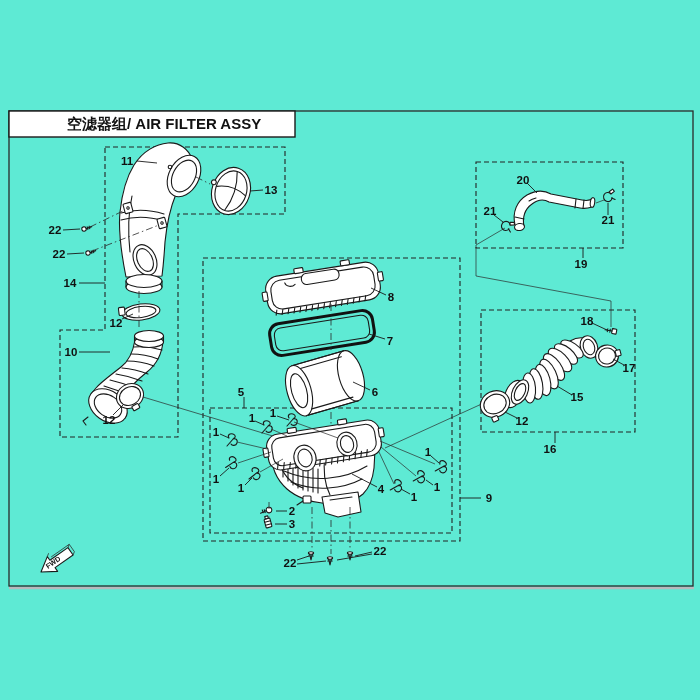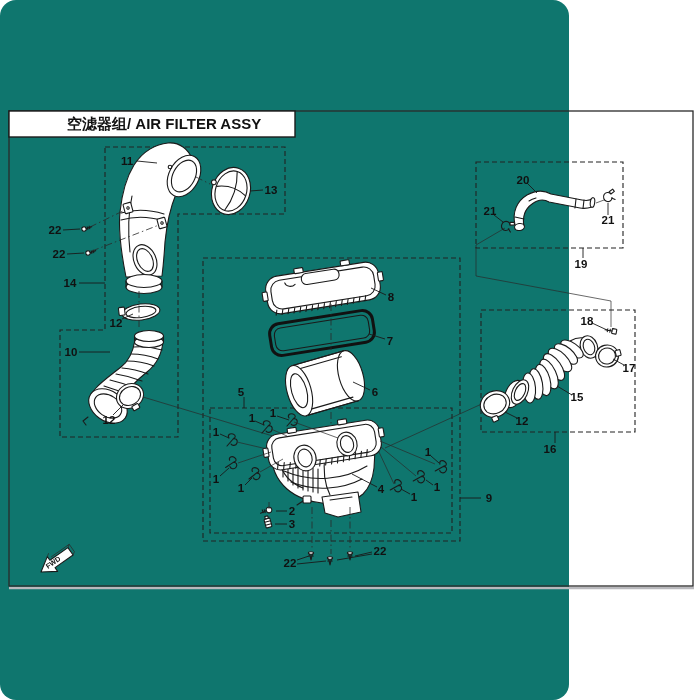--- a/index.html
+++ b/index.html
@@ -1,17 +1,17 @@
 <!DOCTYPE html>
 <html><head>
 <meta charset="utf-8">
 <style>
   html,body{margin:0;padding:0;background:#fff;}
-  #stage{position:relative;width:569px;height:700px;background:#0f766e;
-         font-family:"Liberation Sans", sans-serif;border-radius:16px;}
+  #stage{position:relative;width:700px;height:700px;background:#5eead4;
+         font-family:"Liberation Sans", sans-serif;}
   svg{position:absolute;left:0;top:0;}
   .ln{stroke:#1a1a1a;fill:none;stroke-width:1.1;stroke-linecap:round;stroke-linejoin:round;}
   .fw{stroke:#1a1a1a;fill:#ffffff;stroke-width:1.1;stroke-linecap:round;stroke-linejoin:round;}
   .thin{stroke:#2a2a2a;fill:none;stroke-width:0.7;}
   .ldr{stroke:#1a1a1a;fill:none;stroke-width:0.9;}
   .dd{stroke:#2a2a2a;fill:none;stroke-width:0.8;stroke-dasharray:7 3 1.5 3;}
   .dashbox{stroke:#222;fill:none;stroke-width:1.1;stroke-dasharray:5 3;}
   .thick{stroke:#111;fill:none;stroke-width:3;stroke-linejoin:round;}
   .lbl{font-family:"Liberation Sans",sans-serif;font-size:11.5px;font-weight:bold;fill:#111;
        text-anchor:middle;dominant-baseline:central;}

